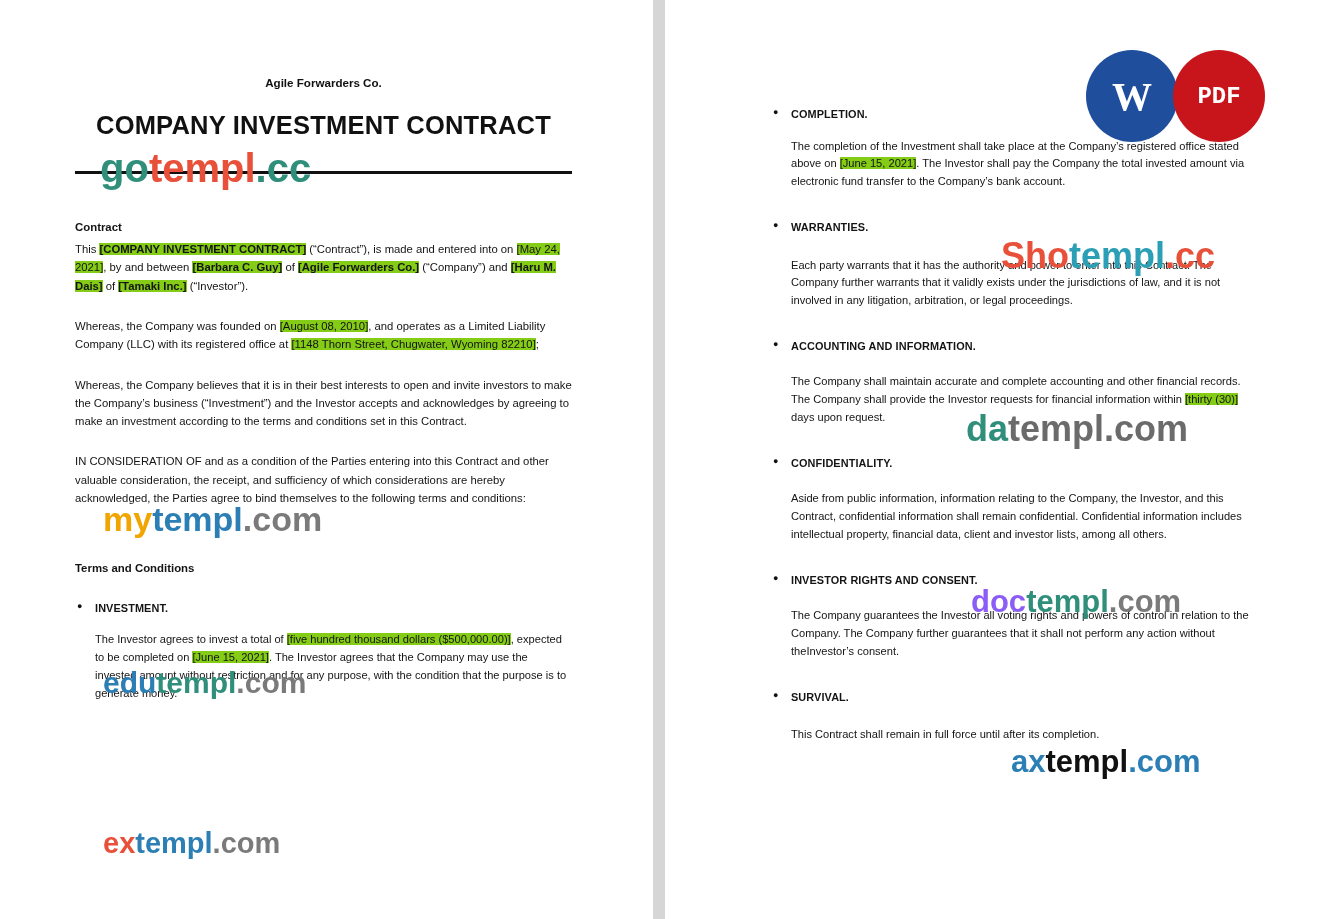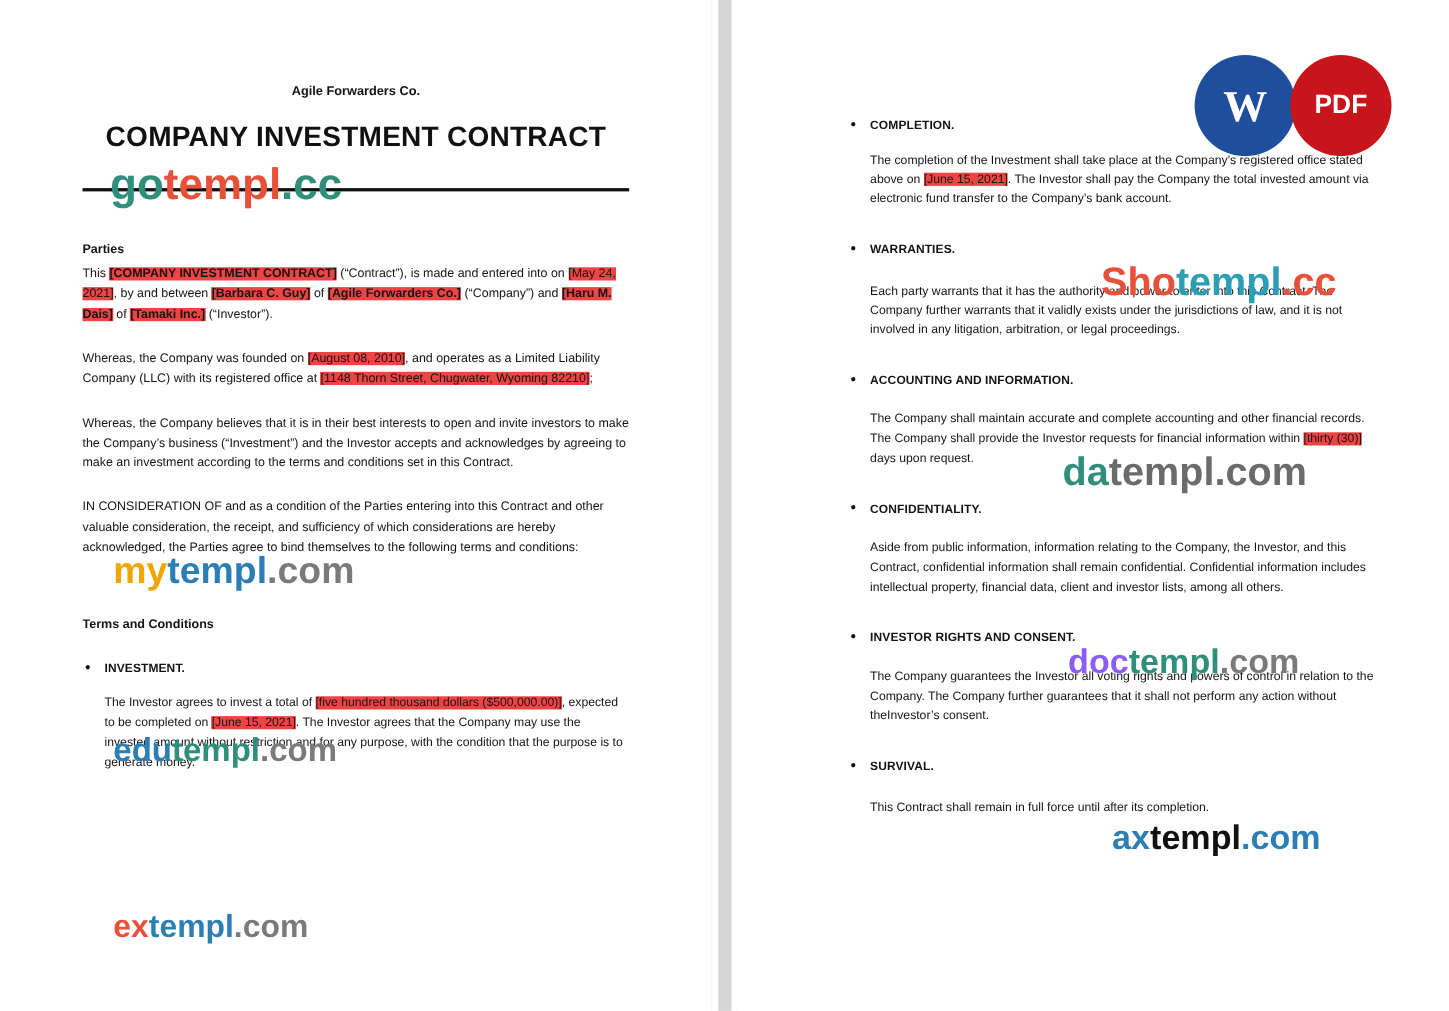--- a/index.html
+++ b/index.html
@@ -39,21 +39,21 @@
   .doc-title {
     text-align:center; font-weight:bold; font-size:25.5px; color:#111;
     line-height:1.16; margin-top:22px; letter-spacing:.2px;
   }
   .rule {
     height:3px; background:#111; margin: 30px 0 0 0;
   }
   .sec-head { font-weight:bold; font-size:11.4px; margin-bottom:4px; }
   p.para { margin: 0 0 0 0; }
   .blk { margin-top: 14px; }
-  .hl { background:#ef4444;margin-top:10px; }
+  .hl { background:#84cc16;margin-top:10px; }
   .bold { font-weight:bold; }
 
   ul.bullets { list-style:none; margin:0; padding:0; }
   ul.bullets > li { position:relative; padding-left:20px; }
   ul.bullets > li:before{
     content:"\25CF"; position:absolute; left:2px; top:-1px; font-size:9px; color:#111;
   }
   .item-title { font-weight:bold; font-size:10.9px; letter-spacing:.1px; }
   .item-body { margin-top:14px; font-size:11.1px; line-height:1.6; }
 
@@ -76,38 +76,38 @@
   .wm-da .a{ color:#2f8f7a; } .wm-da .b{ color:#6b6b6b; } .wm-da .c{ color:#6b6b6b; }
   .wm-doc { left:300px; top:584px; font-size:31px; font-weight:bold; }
   .wm-doc .a{ color:#8b5cf6; } .wm-doc .b{ color:#2f8f7a; } .wm-doc .c{ color:#7a7a7a; }
   .wm-ax { left:340px; top:744px; font-size:31px; font-weight:bold; }
   .wm-ax .a{ color:#2b7fb5; } .wm-ax .b{ color:#111; } .wm-ax .c{ color:#2b7fb5; }
 
   .badges { position:absolute; right:52px; top:50px; display:flex; }
   .badge {
     width:92px; height:92px; border-radius:50%;
     display:flex; align-items:center; justify-content:center;
-    color:#fff; font-weight:bold;
+    color:#fff; font-weight:bold;font-family:Liberation Mono, monospace;
   }
   .badge-w { background:#1f4e9c; font-size:40px; margin-right:-5px; font-family:"Liberation Serif", serif; }
   .badge-pdf { background:#c8141b; font-size:24px; }
 </style>
 </head>
 <body>
 
 <div class="page-wrap">
 
   <div class="page page-left">
     <div style="padding:0 75px;">
       <div class="company-name">Agile Forwarders Co.</div>
       <div class="doc-title">COMPANY INVESTMENT CONTRACT</div>
       <div class="rule"></div>
 
       <div class="doc-body" style="margin-top:44px;">
-        <div class="sec-head">Parties</div>
+        <div class="sec-head">Contract</div>
 
         <p class="para">
           <span>This </span><span class="hl bold">[COMPANY INVESTMENT CONTRACT]</span><span> (“Contract”), is made and entered into on </span><span class="hl">[May 24, 2021]</span><span>, by and between </span><span class="hl bold">[Barbara C. Guy]</span><span> of </span><span class="hl bold">[Agile Forwarders Co.]</span><span> (“Company”) and </span><span class="hl bold">[Haru M. Dais]</span><span> of </span><span class="hl bold">[Tamaki Inc.]</span><span> (“Investor”).</span>
         </p>
 
         <p class="para blk" style="margin-top:22px;">
           <span>Whereas, the Company was founded on </span><span class="hl">[August 08, 2010]</span><span>, and operates as a Limited Liability Company (LLC) with its registered office at </span><span class="hl">[1148 Thorn Street, Chugwater, Wyoming 82210]</span><span>;</span>
         </p>
 
         <p class="para blk" style="margin-top:22px;">Whereas, the Company believes that it is in their best interests to open and invite investors to make the Company’s business (“Investment”) and the Investor accepts and acknowledges by agreeing to make an investment according to the terms and conditions set in this Contract.</p>

